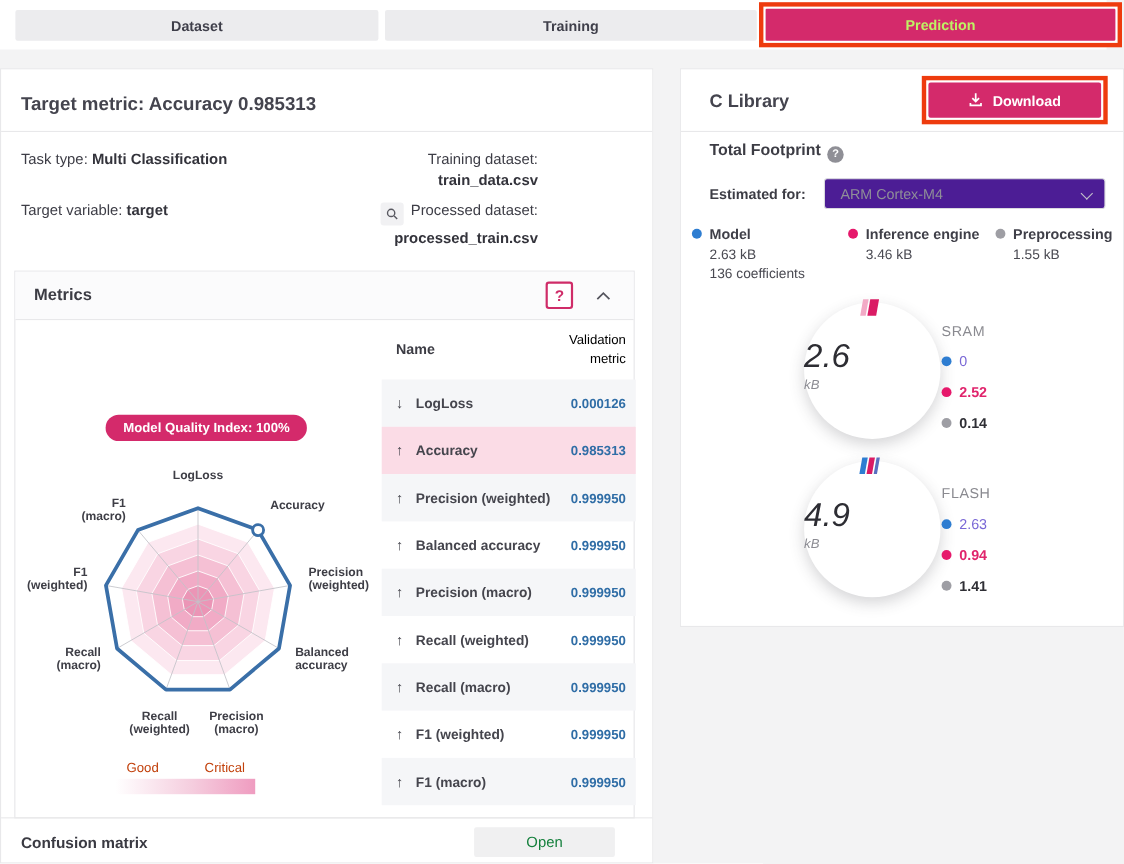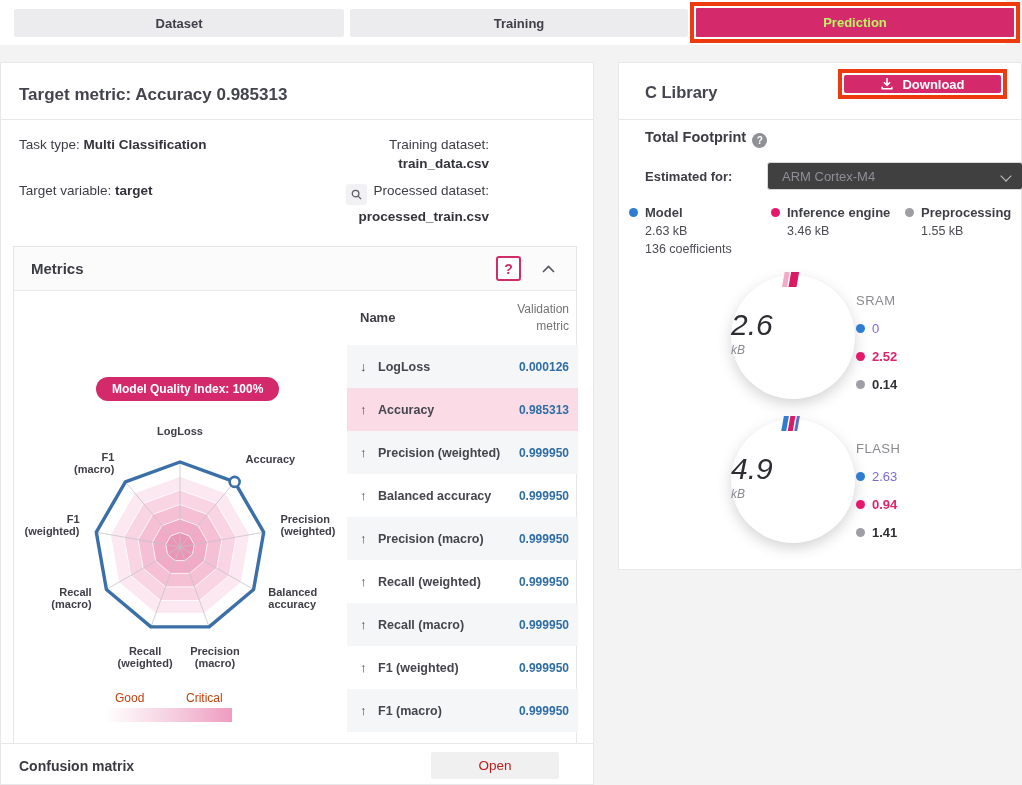--- a/index.html
+++ b/index.html
@@ -44,45 +44,45 @@
   #radar-svg { position:absolute; left:0px; top:173px; }
 
   .scale-word { position:absolute; font-size:12px; color:#c2410c; }
   .scale-bar { position:absolute; left:91px; top:461px; width:127px; height:14px;
                background:linear-gradient(to right, #ffffff, #f5cdde 55%, #ef9cc0); }
 
   
   #metric-table { position:absolute; left:333px; top:45px; width:231px; }
   .mt-header { position:relative; height:53px; }
   .mt-name { position:absolute; left:13px; top:18px; font-size:13px; font-weight:700; color:#3c3c44; }
-  .mt-val  { position:absolute; right:9px; top:9px; width:70px; text-align:right; font-size:12px; color:#737373; line-height:17px; }
+  .mt-val  { position:absolute; right:9px; top:9px; width:70px; text-align:right; font-size:12px; color:#000000; line-height:17px; }
   .mrow { position:relative; height:43px; cursor:pointer; }
   .mrow.alt { background:#f5f6f8; }
   .mrow.hl  { background:#fbdce6; }
   .arrow { position:absolute; left:13px; top:14px; font-size:13px; color:#45454d; }
   .mname { position:absolute; left:31px; top:15px; font-size:12.5px; font-weight:700; color:#45454d; }
   .mval  { position:absolute; right:9px; top:15px; font-size:12px; font-weight:700; color:#2f6da6; }
 
   
   #confusion { position:absolute; left:0; top:680px; width:100%; height:43px; border-top:1px solid #e8e8ea; }
   .conf-label { position:absolute; left:18px; top:14px; font-size:14px; font-weight:700; color:#3a3a42; }
   .open-btn { position:absolute; left:430px; top:8px; width:128px; height:27px; background:#f0f0f1; border:none; border-radius:2px;
-              font-size:13.5px; color:#b91c1c; font-family:inherit; cursor:pointer; }
+              font-size:13.5px; color:#15803d; font-family:inherit; cursor:pointer; }
 
   
   .clib-title { position:absolute; left:26px; top:20px; font-size:16.5px; font-weight:700; color:#44444e; }
   .dl-annotation { position:absolute; left:219px; top:6px; border:4px solid #ee3b0e; background:#fff; padding:2px; }
-  .download-btn { width:157px; height:18px; background:#d42a6b; color:#fff; border:none; border-radius:2px; font-family:inherit;
+  .download-btn { width:157px; height:32px; background:#d42a6b; color:#fff; border:none; border-radius:2px; font-family:inherit;
                   font-size:13px; font-weight:700; display:flex; align-items:center; justify-content:center; gap:8px; cursor:pointer; }
   .footprint-title { position:absolute; left:26px; top:66px; font-size:14.5px; font-weight:700; color:#3c3c44; }
   .help-circle { display:inline-flex; width:15px; height:15px; border-radius:50%; background:#8f8f96; color:#fff;
                  font-size:10px; font-weight:700; align-items:center; justify-content:center; vertical-align:-2px; margin-left:6px; }
   .estimated-label { position:absolute; left:26px; top:106px; font-size:13px; font-weight:700; color:#3c3c44; }
-  .proc-select { position:absolute; left:148px; top:99px; width:256px; height:28px; border:1px solid #d9d9de; border-radius:3px;
-                 background:#404040; font-size:13px; color:#8f8f98; display:flex; align-items:center; padding-left:14px; cursor:pointer;text-align:right; }
+  .proc-select { position:absolute; left:130px; top:99px; width:256px; height:28px; border:1px solid #d9d9de; border-radius:3px;
+                 background:#4c1d95; font-size:13px; color:#8f8f98; display:flex; align-items:center; padding-left:14px; cursor:pointer;text-align:right; }
   .select-chevron { position:absolute; right:12px; top:9px; width:8px; height:8px; border-right:1.5px solid #c4c4cb;
                     border-bottom:1.5px solid #c4c4cb; transform:rotate(45deg); }
 
   .fp-legend-col { position:absolute; top:142px; font-size:13px; }
   .dot { display:inline-block; width:9px; height:9px; border-radius:50%; margin-right:7px; vertical-align:0px; }
   .fp-name { font-weight:700; color:#3f3f48; }
   .fp-sub { margin:4px 0 0 16px; font-size:12.5px; color:#4a4a52; }
 
   .gauge-circle { position:absolute; left:112px; width:124px; height:124px; border-radius:50%; background:#fff;
                   box-shadow:0 5px 14px rgba(60,60,70,0.22); text-align:left;font-style:italic; }

